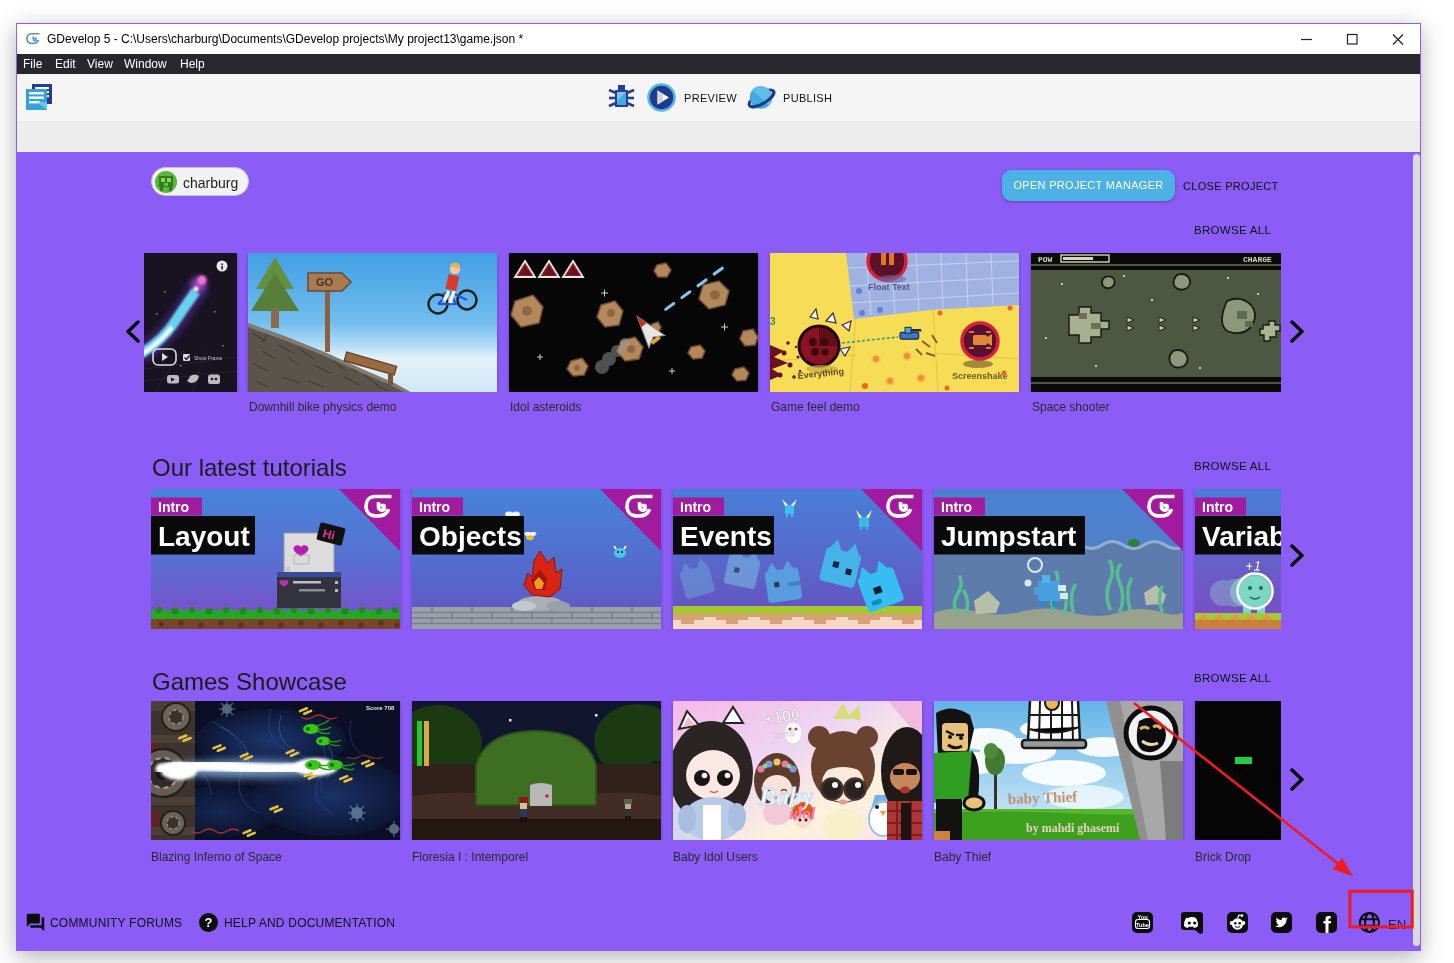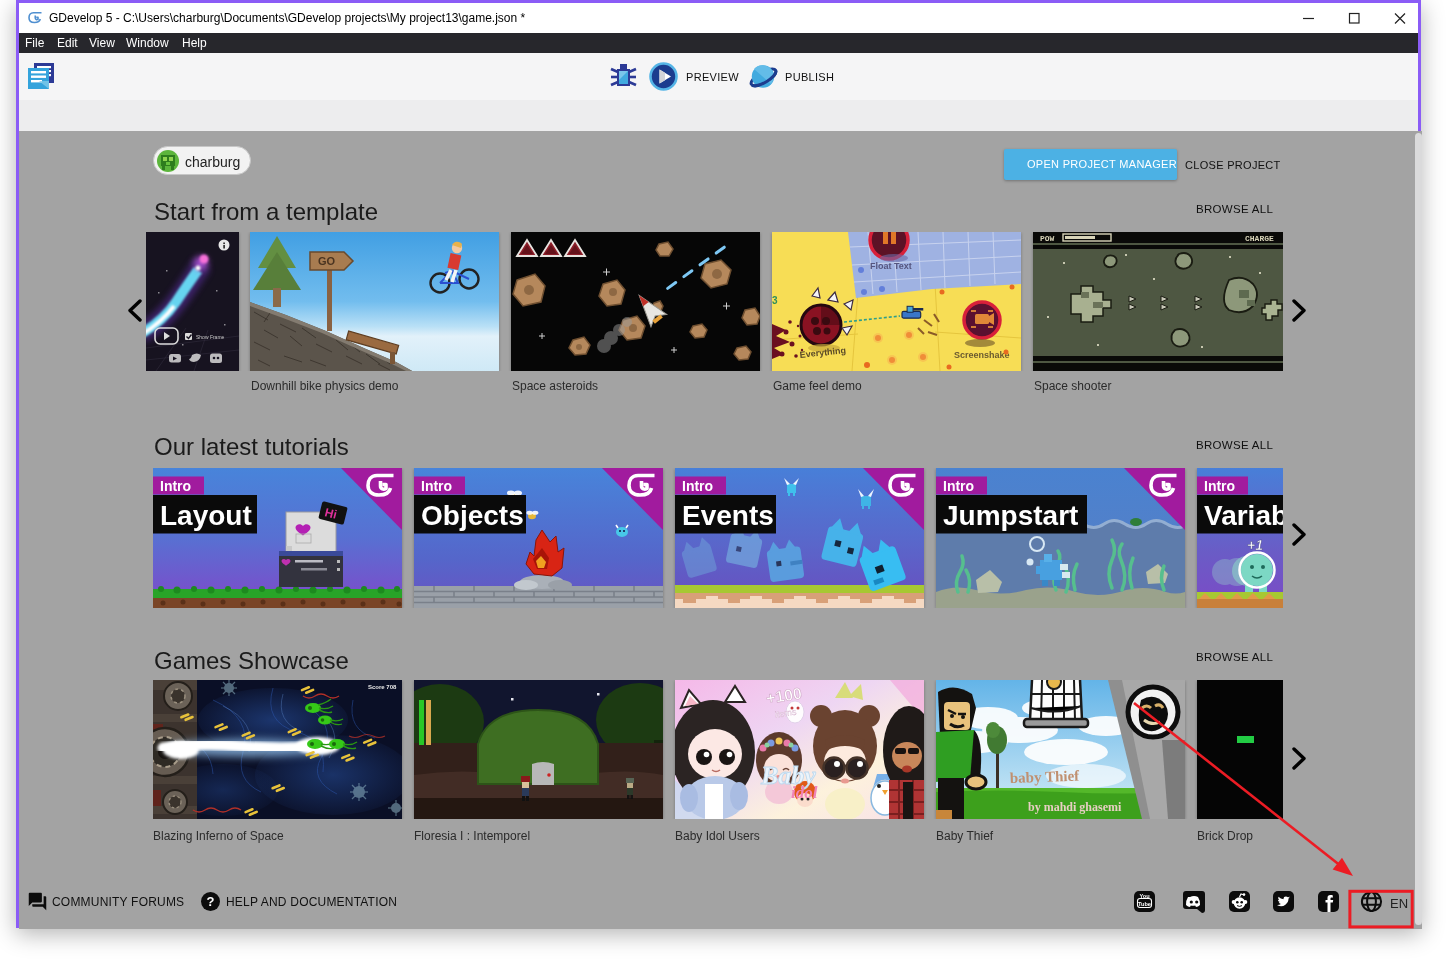--- a/index.html
+++ b/index.html
@@ -1,27 +1,27 @@
 <!DOCTYPE html>
 <html><head>
 <meta charset="utf-8">
 <style>
 *{margin:0;padding:0;box-sizing:border-box}
 html,body{width:1454px;height:963px;background:#fff;overflow:hidden}
 body{font-family:"Liberation Sans",sans-serif;position:relative}
 .a{position:absolute}
-#win{position:absolute;left:16px;top:0;width:1405px;height:928px;border:3px solid #8b5cf6;background:#ededee;box-shadow:0 6px 22px rgba(0,0,0,.30)}
+#win{position:absolute;left:16px;top:23px;width:1405px;height:928px;border:1px solid #8b5cf6;background:#ededee;box-shadow:0 6px 22px rgba(0,0,0,.30)}
 #tbar{position:absolute;left:0;top:0;width:100%;height:30px;background:#fff}
 #ttl{position:absolute;left:30px;top:0;height:30px;line-height:31px;font-size:12px;color:#000;white-space:pre}
 #menu{position:absolute;left:0;top:30px;width:100%;height:20px;background:#27272c}
 #menu span{position:absolute;top:0;height:20px;line-height:20px;font-size:12px;color:#fff}
 #tools{position:absolute;left:0;top:50px;width:100%;height:47px;background:#f5f5f6}
 #tabrow{position:absolute;left:0;top:97px;width:100%;height:31px;background:#f5f5f6}
 #hometab{position:absolute;left:0;top:0;width:60px;height:31px;background:#4cb1e4;color:#fff;font-size:15px;text-align:center;line-height:31px}
-#content{position:absolute;left:0;top:128px;width:1403px;height:798px;background:#a3a3a3;overflow:hidden}
+#content{position:absolute;left:0;top:128px;width:1403px;height:798px;background:#8b5cf6;overflow:hidden}
 .sect{font-size:24px;color:#1b1b1b;letter-spacing:0}
 .browse{font-size:11.5px;letter-spacing:.3px;color:#111}
 .cap{font-size:12px;color:#2b2b2b;white-space:nowrap}
 .row{position:absolute;overflow:hidden}
 .card{position:absolute;top:0;box-shadow:0 1px 3px rgba(0,0,0,.28)}
 .tlab{font-size:12px;color:#111;letter-spacing:.2px}
 svg{display:block}
 </style>
 </head>
 <body>
@@ -98,23 +98,22 @@
   <circle cx="11" cy="11" r="11" fill="#5cb53c"></circle>
   <rect x="4" y="5" width="14" height="11" fill="#2e7d1e"></rect>
   <rect x="6" y="7" width="4" height="4" fill="#8fd44f"></rect>
           <rect x="12" y="7" width="4" height="4" fill="#8fd44f"></rect>
   <rect x="5" y="16" width="3" height="4" fill="#2e7d1e"></rect>
           <rect x="14" y="16" width="3" height="4" fill="#2e7d1e"></rect>
   <rect x="9" y="12" width="4" height="3" fill="#67c23e"></rect>
  </svg>
  <div class="a" style="left:31px;top:7px;font-size:14px;color:#222">charburg</div>
 </div>
-<div class="a" style="left:985px;top:18px;width:173px;height:31px;background:#4cb1e4;border-radius:2px;box-shadow:0 1px 3px rgba(0,0,0,.3);color:#fff;font-size:11px;letter-spacing:.3px;text-align:right;line-height:31px">OPEN PROJECT MANAGER</div>
+<div class="a" style="left:985px;top:18px;width:173px;height:31px;background:#4cb1e4;border-radius:9px;box-shadow:0 1px 3px rgba(0,0,0,.3);color:#fff;font-size:11px;letter-spacing:.3px;text-align:center;line-height:31px">OPEN PROJECT MANAGER</div>
 <div class="a" style="left:1166px;top:28px;font-size:11px;letter-spacing:.3px;color:#111">CLOSE PROJECT</div>
-<div class="sect a" style="left:135px;top:67px">Start from a template</div>
 <div class="browse a" style="left:1177px;top:72px">BROWSE ALL</div>
 <svg class="a" style="left:107px;top:168px" width="17" height="23" viewBox="0 0 17 23">
         <path d="M14 2 L4 11.5 L14 21" fill="none" stroke="#000" stroke-width="3.4" stroke-linecap="round" stroke-linejoin="round"></path>
       </svg>
 <svg class="a" style="left:1272px;top:168px" width="17" height="23" viewBox="0 0 17 23">
         <path d="M3 2 L13 11.5 L3 21" fill="none" stroke="#000" stroke-width="3.4" stroke-linecap="round" stroke-linejoin="round"></path>
       </svg>
 <svg class="a" style="left:1272px;top:392px" width="17" height="23" viewBox="0 0 17 23">
         <path d="M3 2 L13 11.5 L3 21" fill="none" stroke="#000" stroke-width="3.4" stroke-linecap="round" stroke-linejoin="round"></path>
       </svg>
@@ -404,21 +403,21 @@
             <rect x="196" y="24" width="2" height="2"></rect>
             <rect x="64" y="112" width="2" height="2"></rect>
             <rect x="168" y="114" width="2" height="2"></rect>
             <rect x="226" y="40" width="2" height="2"></rect>
             <rect x="120" y="46" width="2" height="2"></rect>
             <rect x="14" y="84" width="2" height="2"></rect>
           </g>
  </svg>
 </div>
 <div class="cap a" style="left:232px;top:248px">Downhill bike physics demo</div>
-<div class="cap a" style="left:493px;top:248px">Space asteroids</div>
+<div class="cap a" style="left:493px;top:248px">Idol asteroids</div>
 <div class="cap a" style="left:754px;top:248px">Game feel demo</div>
 <div class="cap a" style="left:1015px;top:248px">Space shooter</div>
 <div class="sect a" style="left:135px;top:302px">Our latest tutorials</div>
 <div class="browse a" style="left:1177px;top:308px">BROWSE ALL</div>
 <div class="row" style="left:134px;top:337px;width:1130px;height:140px">
  <svg class="card" style="left:0" width="249" height="140" viewBox="0 0 249 140">
   <defs>
             <linearGradient id="tg1" x1="0" y1="0" x2="0" y2="1">
               <stop offset="0" stop-color="#4884da"></stop>
               <stop offset=".5" stop-color="#5870d2"></stop>

